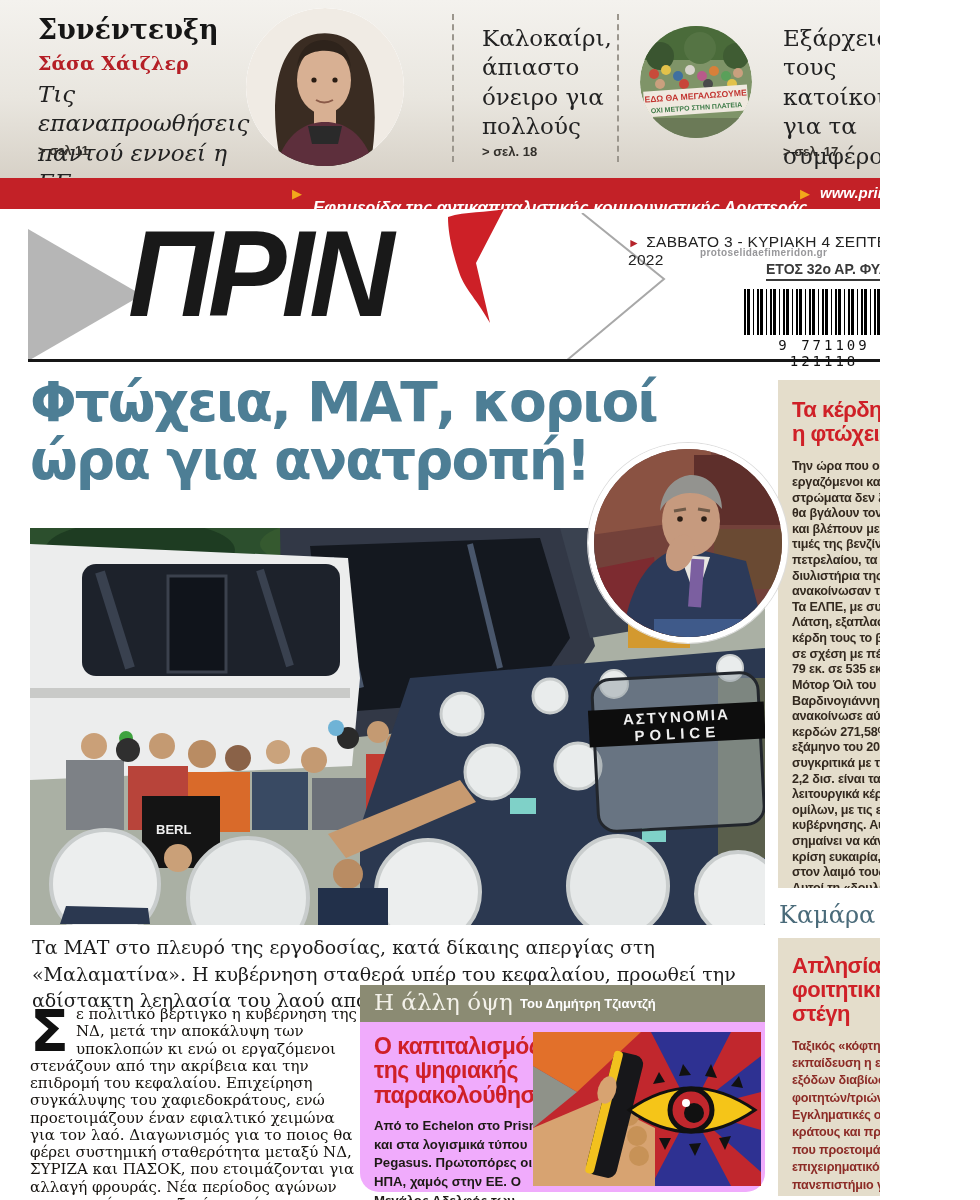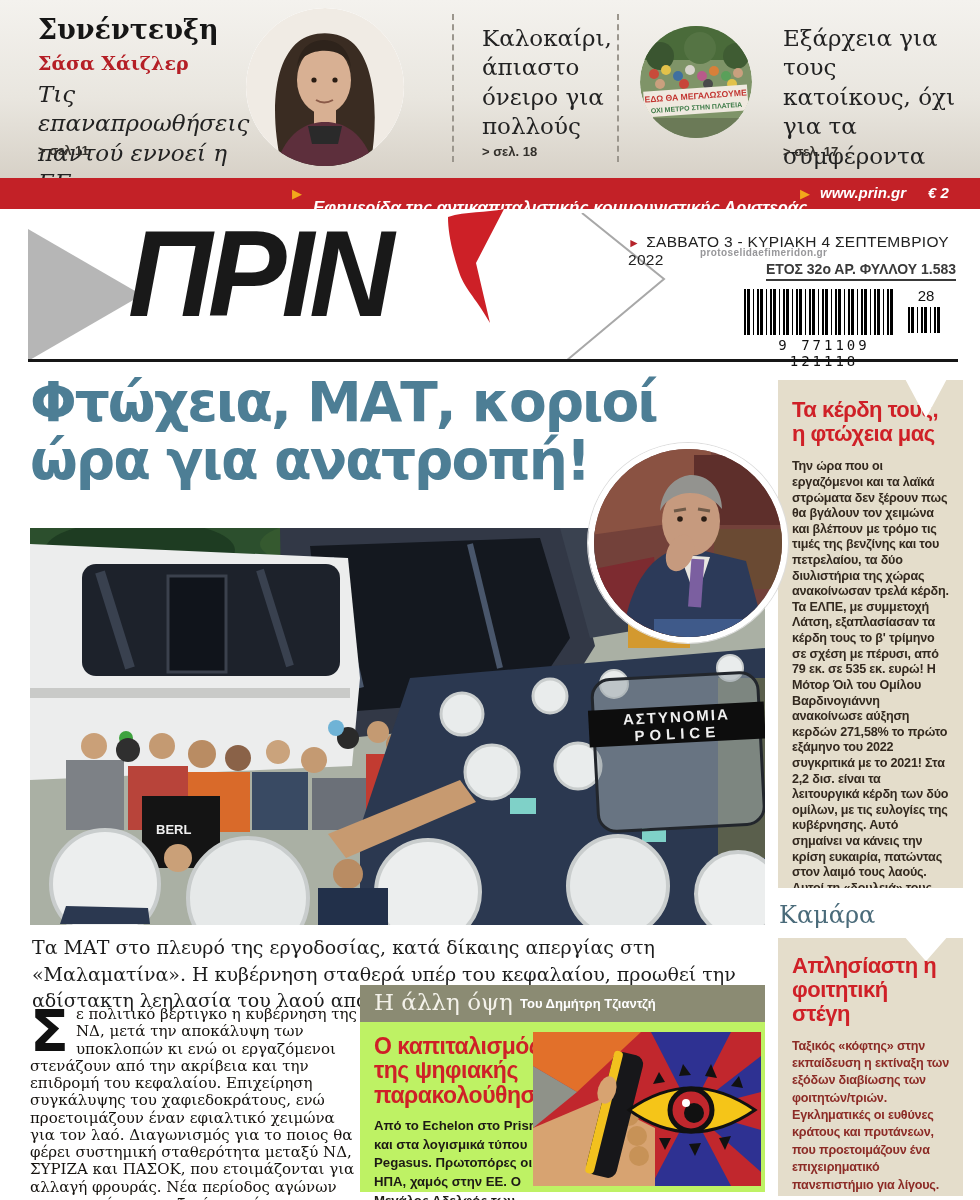--- a/index.html
+++ b/index.html
@@ -1,16 +1,16 @@
 <!DOCTYPE html>
 <html><head>
 <meta charset="utf-8">
 <style>
   html,body{margin:0;padding:0;background:#fff;}
-  #page{position:relative;width:980px;height:1200px;background:#fff;overflow:hidden;
+  #page{position:relative;width:880px;height:1200px;background:#fff;overflow:hidden;
         font-family:"Liberation Sans",sans-serif;color:#1a1a1a;}
   .abs{position:absolute;}
 
   
   #teasers{left:0;top:0;width:980px;height:178px;
            background:linear-gradient(180deg,#f4f2ee 0%,#e9e6df 55%,#d7d1c7 100%);}
   .dashed-sep{border-left:2px dashed #9b968d;width:0;height:148px;top:14px;}
   .teaser-section{font-family:"DejaVu Serif",serif;font-weight:bold;font-size:27px;color:#161616;}
   .teaser-author{font-family:"DejaVu Serif",serif;font-weight:bold;font-size:19px;color:#b51f26;}
   .teaser-title{font-family:"DejaVu Serif",serif;font-size:23px;line-height:1.28;color:#222;}
@@ -46,21 +46,21 @@
   #caption{left:32px;top:934px;width:732px;font-family:"DejaVu Serif",serif;
            font-size:19px;line-height:1.4;color:#1d1d1d;}
 
   
   #leftcol{left:30px;top:1006px;width:327px;font-family:"DejaVu Serif",serif;
            font-size:15px;line-height:1.15;color:#15120e;}
   #dropcap{float:left;font-family:"DejaVu Sans",sans-serif;font-weight:bold;font-size:57px;
            line-height:46px;margin:2px 7px 0 0;color:#111;}
 
   
-  #otherside{left:360px;top:985px;width:405px;height:207px;background:#bef264;}
+  #otherside{left:360px;top:985px;width:405px;height:207px;background:#f0abfc;border-radius:19px;}
   #otherside-header{left:0;top:0;width:405px;height:37px;background:#8b8b73;}
   #otherside-title-label{left:14px;top:4px;font-family:"DejaVu Serif",serif;font-size:23px;color:#f4f2ea;}
   #otherside-byline{left:160px;top:11px;font-size:13px;font-weight:bold;color:#fff;}
   #otherside-title{left:14px;top:49px;width:168px;font-size:23px;font-weight:bold;
                    line-height:1.06;color:#cf2027;letter-spacing:-0.5px;}
   #otherside-summary{left:14px;top:132px;width:172px;font-size:13.2px;font-weight:bold;
                      line-height:1.42;color:#1d1a15;}
   #otherside-illo{left:173px;top:47px;width:228px;height:154px;}
 
   

